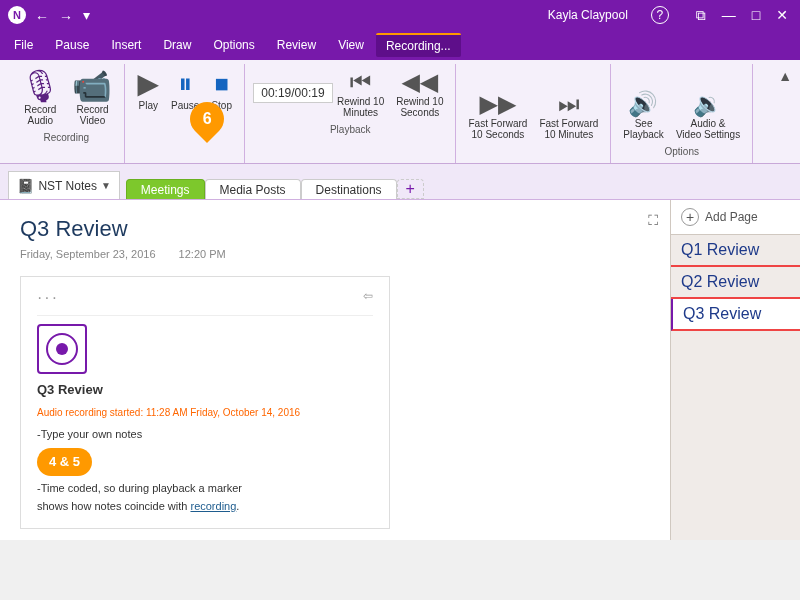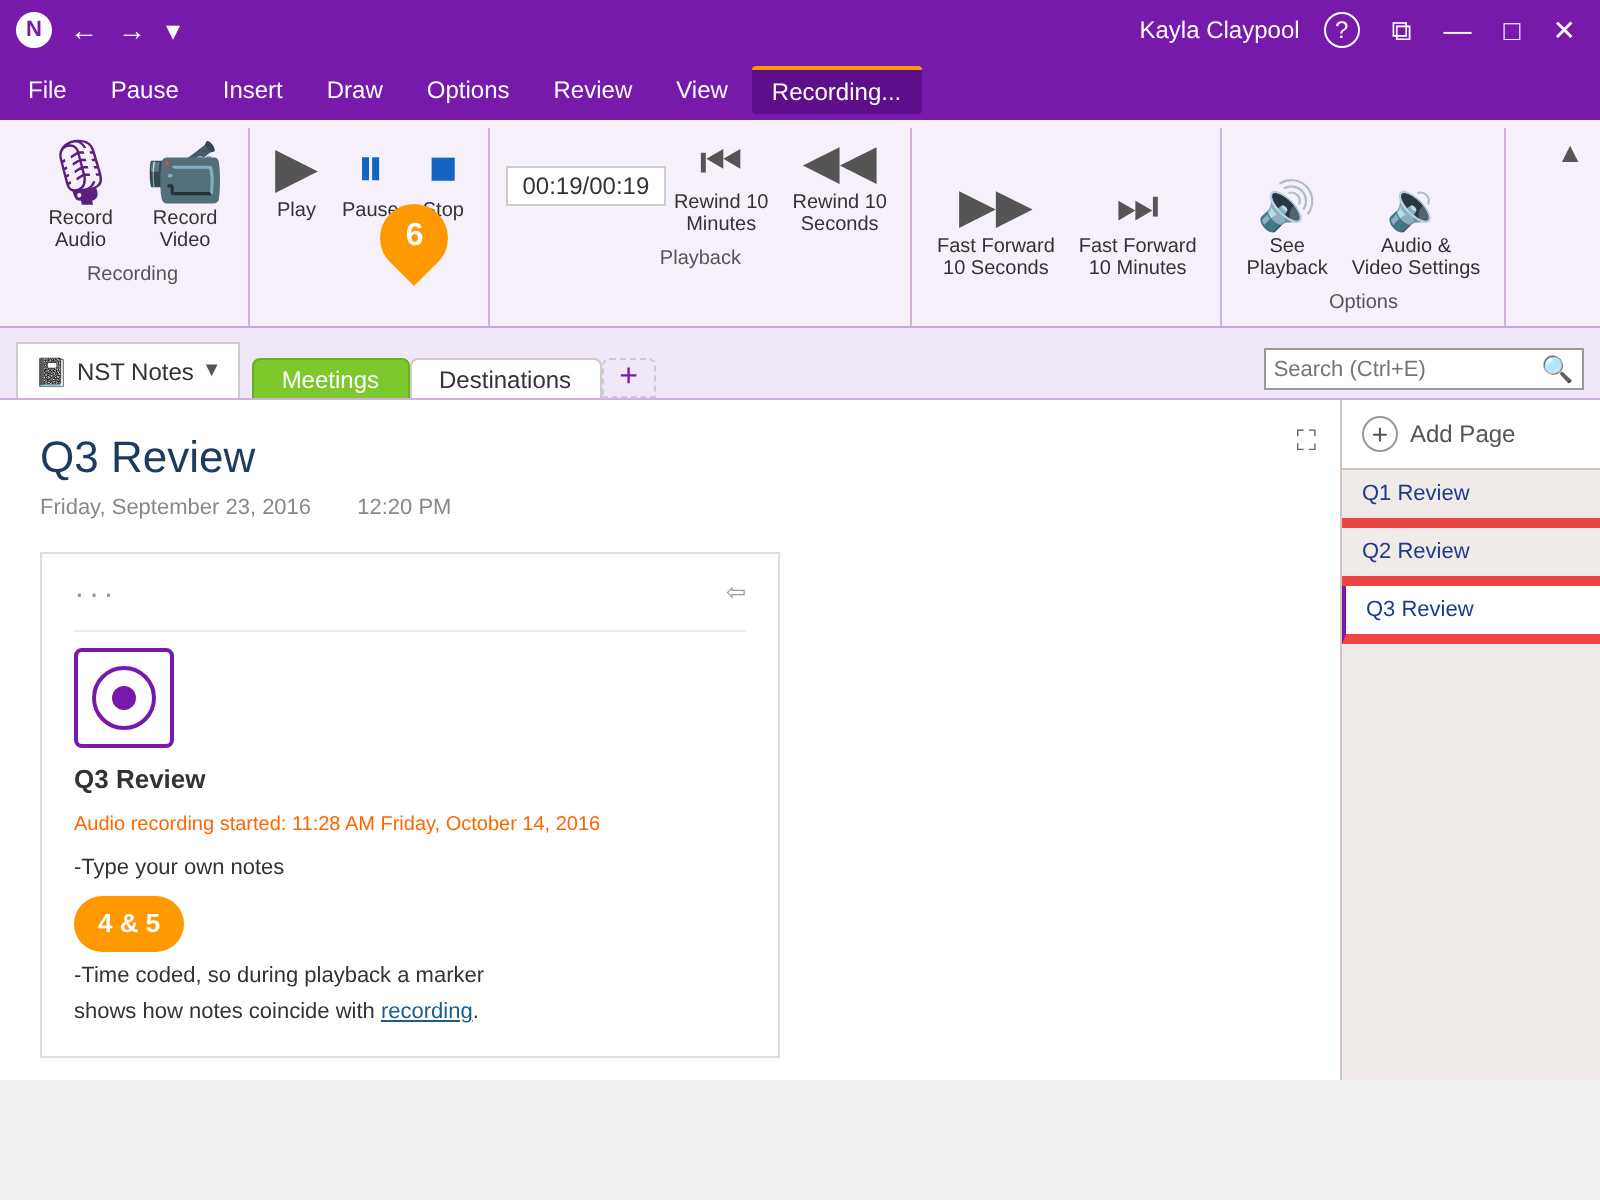--- a/index.html
+++ b/index.html
@@ -10,21 +10,21 @@
       background: #7719aa;
       color: white;
       height: 30px;
       display: flex;
       align-items: center;
       padding: 0 8px;
       justify-content: space-between;
     }
     .title-bar-left { display: flex; align-items: center; gap: 6px; }
     .title-bar-center { flex: 1; text-align: center; font-size: 12px; }
-    .title-bar-right { display: flex; align-items: center; gap: 12px; font-size: 12px; text-align: center; }
+    .title-bar-right { display: flex; align-items: center; gap: 23px; font-size: 12px; text-align: center; }
     .title-bar-icon { width: 18px; height: 18px; background: white; border-radius: 50%; display: flex; align-items: center; justify-content: center; color: #7719aa; font-size: 11px; font-weight: bold; cursor: pointer; }
     .title-bar-nav { display: flex; gap: 4px; }
     .title-bar-nav span { color: white; font-size: 14px; cursor: pointer; padding: 0 3px; }
     .window-controls { display: flex; gap: 8px; }
     .window-control { color: white; font-size: 14px; cursor: pointer; padding: 0 4px; }
 
     
     .menu-bar {
       background: #7719aa;
       height: 30px;
@@ -217,24 +217,24 @@
       padding: 8px 10px;
       cursor: pointer;
       border-bottom: 1px solid #d0c8c0;
       color: #555;
       font-size: 12px;
       background: white;
     }
     .add-page-icon { width: 18px; height: 18px; border: 1px solid #999; border-radius: 50%; display: flex; align-items: center; justify-content: center; color: #555; font-size: 14px; }
     .page-list-item {
       padding: 6px 10px;
-      font-size: 11px;
+      font-size: 16px;
       color: #1e3a8a;
       cursor: pointer;
-      border-bottom: 5px solid #ef4444;
+      border-bottom: 2px solid #ef4444;
     }
     .page-list-item.active { background: white; border-left: 2px solid #7719aa; }
   </style>
 </head>
 <body>
 
 <div class="title-bar">
   <div class="title-bar-left">
     <div class="title-bar-icon">N</div>
     <div class="title-bar-nav">
@@ -356,27 +356,24 @@
   <div style="position:absolute;right:8px;top:8px;cursor:pointer;font-size:14px;color:#555;">▲</div>
 </div>
 
 <div class="notebook-tabs">
   <div class="notebook-selector">
     <span style="color:#7719aa;font-size:14px;">📓</span>
     <span>NST Notes</span>
     <span style="font-size:10px;color:#555;">▼</span>
   </div>
   <div class="page-tab meetings">Meetings</div>
+  <div class="page-tab media">Media Posts</div>
   <div class="page-tab destinations">Destinations</div>
   <div class="page-tab add">+</div>
 
-  <div class="search-box">
-    <input type="text" placeholder="Search (Ctrl+E)" style="">
-    <span class="search-icon">🔍</span>
-  </div>
 </div>
 
 <div class="main-area">
 
   <div class="page-content">
     <div class="expand-icon">⛶</div>
     <h1 class="page-title">Q3 Review</h1>
     <div class="page-date">
       <span>Friday, September 23, 2016</span>
       <span>12:20 PM</span>

